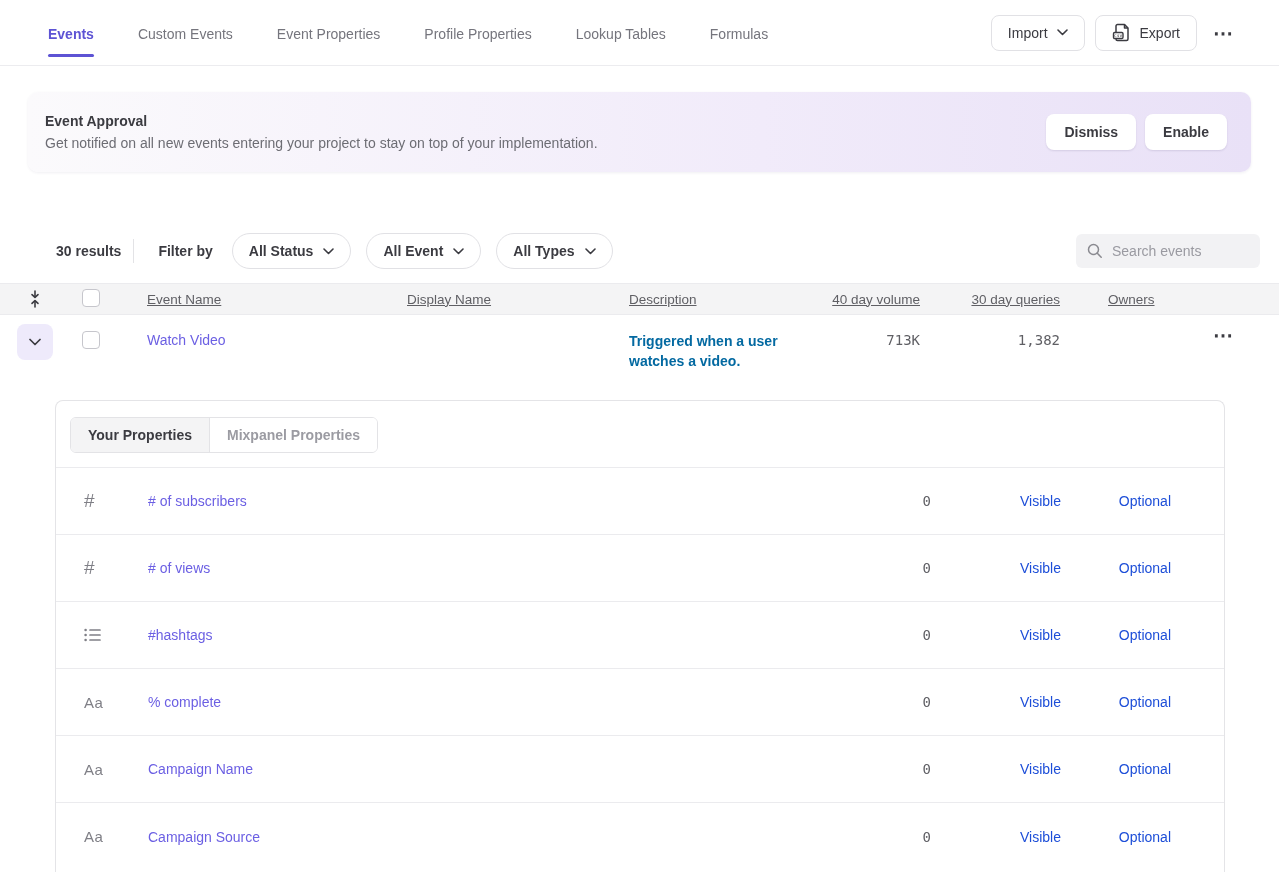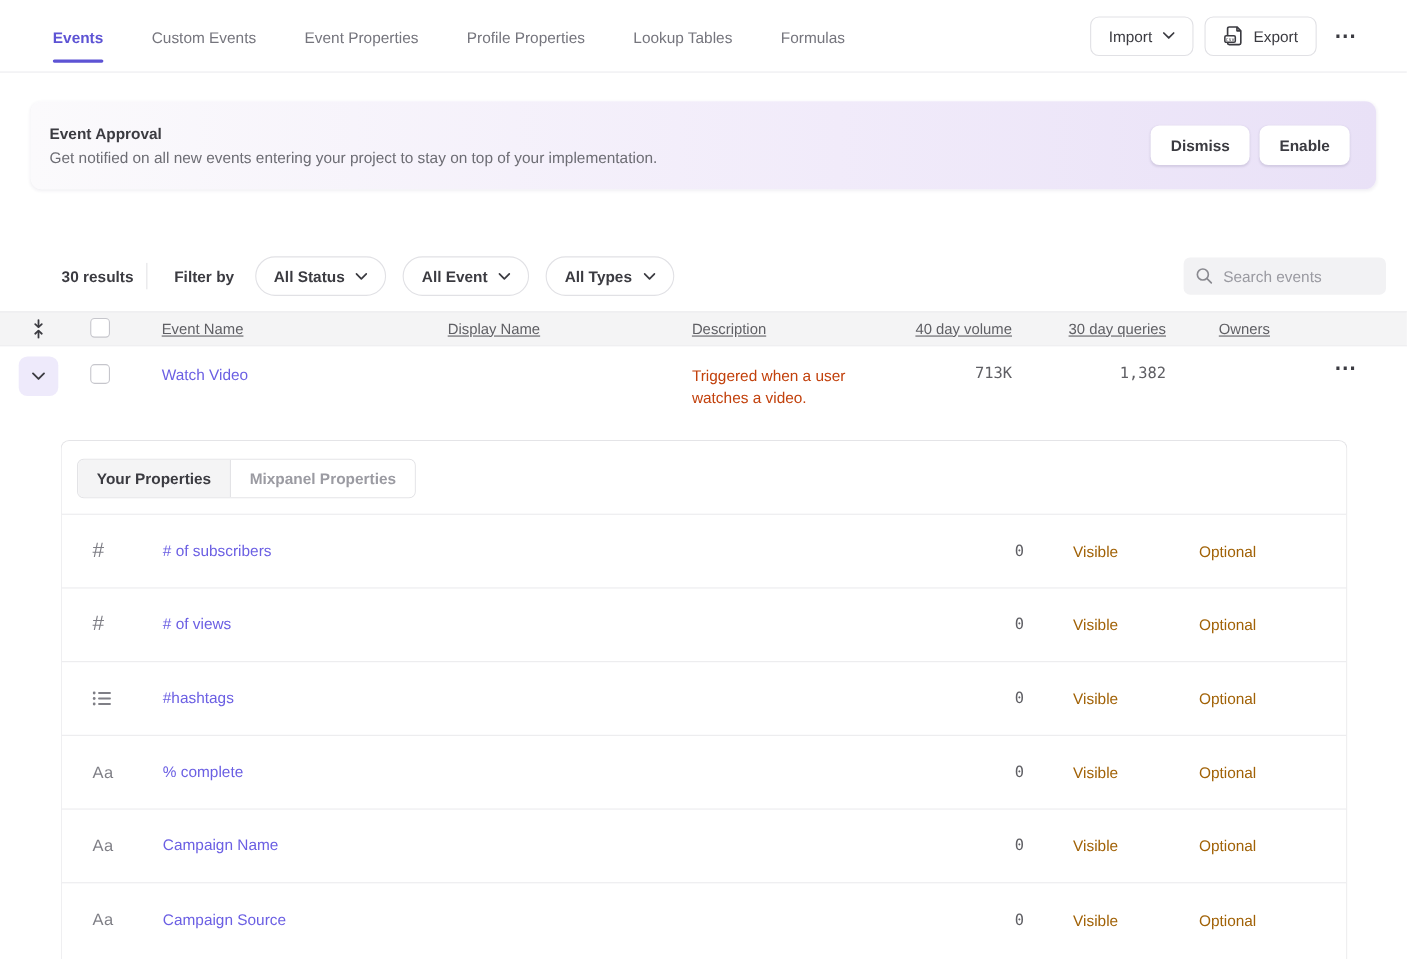--- a/index.html
+++ b/index.html
@@ -63,22 +63,22 @@
   .checkbox { width:18px; height:18px; border:1px solid #c6c6cc; border-radius:4px;
     background:#fff; margin-left:12px; cursor:pointer; display:inline-block; }
 
   .event-row { min-height:85px; background:#fff; align-items:start; }
   .expander { width:36px; height:36px; border:none; border-radius:8px;
     background:#eeeafb; margin:9px 0 0 17px; cursor:pointer;
     display:flex; align-items:center; justify-content:center; }
   .event-row .checkbox { margin-top:16px; }
   .event-link { font-size:14px; color:#6b5fe3; padding-top:17px; cursor:pointer;
     display:inline-block; }
-  .desc-cell { font-size:14px; color:#c2410c; padding-top:16px; line-height:20px;
-    max-width:170px; }
+  .desc-cell { font-size:14px; color:#0369a1; padding-top:16px; line-height:20px;
+    max-width:170px;font-weight:bold; }
   .num-cell { font-family:"DejaVu Sans Mono", monospace; font-size:14px;
     color:#5f5f64; text-align:right; padding-top:17px; }
   .actions-cell { text-align:right; padding:10px 40px 0 0; }
 
   
   .panel { margin:0 54px 0 55px; height:472px; background:#fff;
     border:1px solid #e4e4e7; border-bottom:none; border-radius:8px 8px 0 0;
     overflow:hidden; }
   .panel-tabs-row { height:67px; padding:16px 0 0 14px;
     border-bottom:1px solid #ebebee; }
@@ -92,21 +92,21 @@
   .prop-row { display:grid; grid-template-columns:92px 1fr 80px 130px 110px;
     padding-right:53px; align-items:center; height:67px;
     border-bottom:1px solid #ebebee; }
   .prop-row:last-child { border-bottom:none; }
   .prop-icon { padding-left:28px; color:#7f7f86; display:flex; align-items:center; }
   .glyph-hash { font-size:19px; }
   .glyph-text { font-size:15px; font-weight:500; letter-spacing:0.5px; }
   .prop-name { font-size:14px; color:#6b5fe3; cursor:pointer; }
   .prop-val { font-family:"DejaVu Sans Mono", monospace; font-size:14px;
     color:#5f5f64; text-align:right; }
-  .prop-flag { font-size:14px; color:#a16207; text-align:center; }
+  .prop-flag { font-size:14px; color:#1d4ed8; text-align:right; }
   svg { display:block; }
 </style>
 </head>
 <body>
 
 <nav class="top-nav">
   <div class="tabs">
     <div class="tab active">Events</div>
     <div class="tab">Custom Events</div>
     <div class="tab">Event Properties</div>

